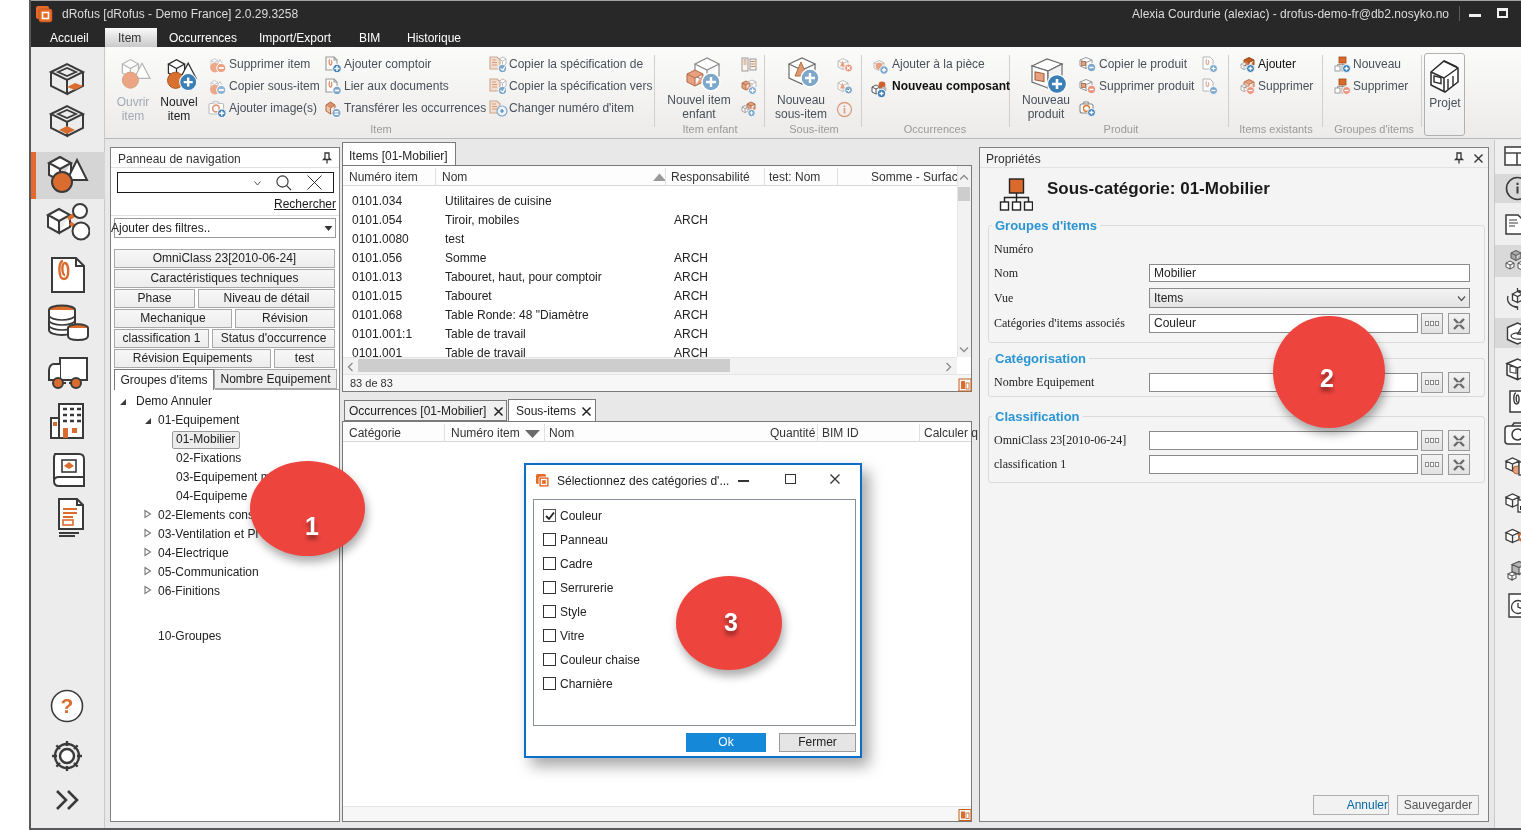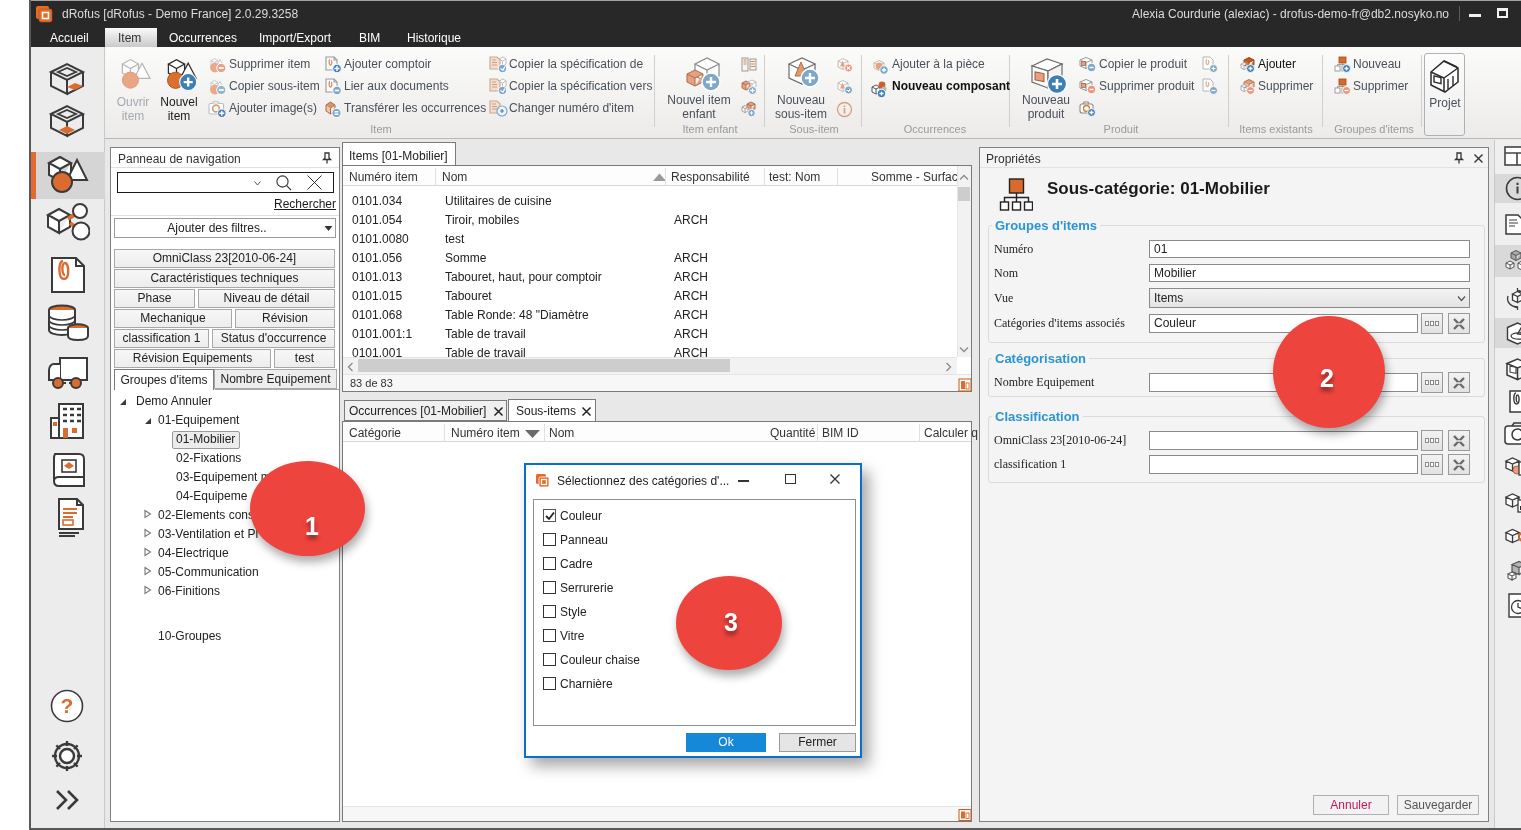--- a/index.html
+++ b/index.html
@@ -457,21 +457,21 @@
     <svg class="abs" style="left:164px;top:26px" width="18" height="18" viewBox="0 0 18 18">
         <circle cx="7.5" cy="7.5" r="5.6" fill="none" stroke="#333" stroke-width="1.1"></circle>
         <path d="M11.6 11.6 L16 16" stroke="#333" stroke-width="1.1"></path>
       </svg>
     <svg class="abs" style="left:195px;top:26px" width="17" height="17" viewBox="0 0 17 17">
         <path d="M1.5 1.5 L15.5 15.5 M15.5 1.5 L1.5 15.5" stroke="#333" stroke-width="1"></path>
       </svg>
     <div class="abs" style="left:163px;top:49px;font-size:12px;color:#1a1a1a;text-decoration:underline">Rechercher</div>
     <div class="abs" style="left:0;top:67px;width:228px;height:1px;background:#e0e0e0"></div>
     <div class="abs" style="left:3px;top:70px;width:222px;height:20px;background:#fff;border:1px solid #9a9a9a"></div>
-    <div class="abs" style="left:0;top:73px;width:212px;text-align:center;font-size:12px;color:#222">Ajouter des filtres..</div>
+    <div class="abs" style="left:0;top:73px;width:212px;text-align:left;font-size:12px;color:#222">Ajouter des filtres..</div>
     <svg class="abs" style="left:213px;top:77px" width="9" height="7" viewBox="0 0 9 7">
         <path d="M0.5 1 L4.5 6 L8.5 1 Z" fill="#333"></path>
       </svg>
     <div class="chip" style="left:3px;top:101px;width:221px">OmniClass 23[2010-06-24]</div>
     <div class="chip" style="left:3px;top:121px;width:221px">Caractéristiques techniques</div>
     <div class="chip" style="left:3px;top:141px;width:81px">Phase</div>
     <div class="chip" style="left:87px;top:141px;width:137px">Niveau de détail</div>
     <div class="chip" style="left:3px;top:161px;width:118px">Mechanique</div>
     <div class="chip" style="left:124px;top:161px;width:100px">Révision</div>
     <div class="chip" style="left:3px;top:181px;width:95px">classification 1</div>
@@ -633,21 +633,20 @@
       <rect x="10.5" y="2" width="14" height="14" fill="#d96a2b" stroke="#222" stroke-width="1.4"></rect>
       <rect x="1.5" y="25" width="8" height="8" fill="#fff" stroke="#222" stroke-width="1.4"></rect>
       <rect x="13.5" y="25" width="8" height="8" fill="#fff" stroke="#222" stroke-width="1.4"></rect>
       <rect x="25.5" y="25" width="8" height="8" fill="#fff" stroke="#222" stroke-width="1.4"></rect>
       <path d="M17.5 16 L17.5 25 M5.5 25 L5.5 20.5 L29.5 20.5 L29.5 25" fill="none" stroke="#222" stroke-width="1.4"></path>
     </svg>
     <div class="abs" style="left:67px;top:31px;font-size:17px;font-weight:bold;color:#1a1a1a">Sous-catégorie: 01-Mobilier</div>
     <div class="fset" style="left:8px;top:77px;width:497px;height:118px"></div>
     <div class="legend" style="left:12px;top:70px;background:#f4f4f4">Groupes d'items</div>
     <div class="flabel" style="left:14px;top:94px">Numéro</div>
-    <div class="field" style="left:169px;top:92px;width:321px;height:18px">01</div>
     <div class="flabel" style="left:14px;top:118px">Nom</div>
     <div class="field" style="left:169px;top:116px;width:321px;height:18px">Mobilier</div>
     <div class="flabel" style="left:14px;top:143px">Vue</div>
     <div class="field" style="left:169px;top:140px;width:321px;height:20px;background:linear-gradient(#f4f4f4,#e4e4e4);line-height:16px">Items</div>
     <svg class="abs" style="left:477px;top:147px" width="9" height="7" viewBox="0 0 9 7">
         <path d="M1 1.5 L4.5 5.5 L8 1.5" fill="none" stroke="#555" stroke-width="1.2"></path>
       </svg>
     <div class="flabel" style="left:14px;top:168px">Catégories d'items associés</div>
     <div class="field" style="left:169px;top:166px;width:269px;height:19px">Couleur</div>
     <div class="sbtn" style="left:441px;top:165px;height:21px"></div>
@@ -697,21 +696,21 @@
     <svg class="abs" style="left:445px;top:314px" width="14" height="5" viewBox="0 0 14 5">
         <rect x="0.5" y="0.5" width="3" height="4" fill="#fff" stroke="#8a8a8a"></rect>
         <rect x="5.5" y="0.5" width="3" height="4" fill="#fff" stroke="#8a8a8a"></rect>
         <rect x="10.5" y="0.5" width="3" height="4" fill="#fff" stroke="#8a8a8a"></rect>
       </svg>
     <div class="sbtn" style="left:468px;top:306px;height:21px"></div>
     <svg class="abs" style="left:472px;top:310px" width="14" height="14" viewBox="0 0 14 14">
         <path d="M2 2 L12 12 M12 2 L2 12" stroke="#6a6a6a" stroke-width="2.4"></path>
         <path d="M5.2 7 L8.8 7" stroke="#e8e8e8" stroke-width="1.6"></path>
       </svg>
-    <div class="abs" style="left:333px;top:647px;width:76px;height:20px;background:#f2f2f2;border:1px solid #b0b0b0;font-size:12px;color:#be185d;text-align:center;line-height:18px">Annuler</div>
+    <div class="abs" style="left:333px;top:647px;width:76px;height:20px;background:#f2f2f2;border:1px solid #b0b0b0;font-size:12px;color:#0369a1;text-align:right;line-height:18px">Annuler</div>
     <div class="abs" style="left:417px;top:647px;width:82px;height:20px;background:#f2f2f2;border:1px solid #b0b0b0;font-size:12px;color:#555;text-align:center;line-height:18px">Sauvegarder</div>
   </div>
 
   <div class="abs" style="left:1465px;top:140px;width:54px;height:688px;background:#efefef">
       <div class="abs" style="left:0;top:0;width:1px;height:688px;background:#c9c9c9"></div>
     <div class="abs" style="left:1px;top:34px;width:46px;height:29px;background:#d9d9d9"></div>
     <div class="abs" style="left:47px;top:34px;width:7px;height:29px;background:#e06a30"></div>
     <div class="abs" style="left:1px;top:105px;width:46px;height:32px;background:#d9d9d9"></div>
     <div class="abs" style="left:47px;top:105px;width:7px;height:32px;background:#e06a30"></div>
     <div class="abs" style="left:1px;top:178px;width:46px;height:30px;background:#d9d9d9"></div>

